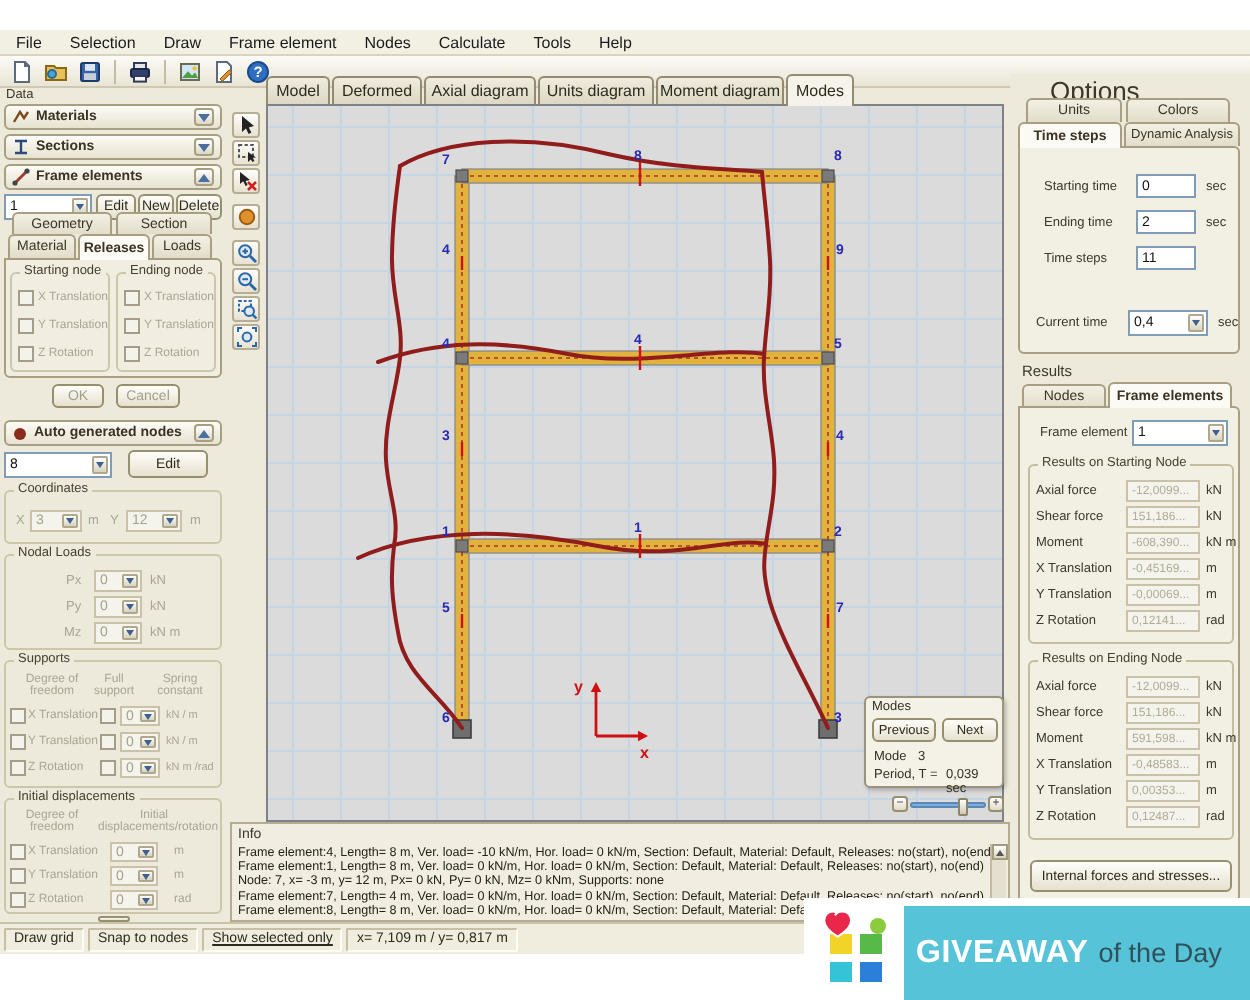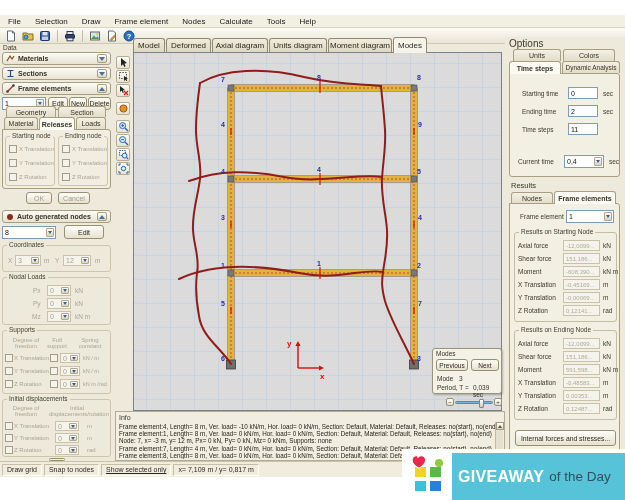--- a/index.html
+++ b/index.html
@@ -509,21 +509,21 @@
       <div class="iarr" style="top:0">
           <span class="arr-up" style="border-bottom-color:#555;border-left-width:2px;border-right-width:2px;border-bottom-width:3px"></span>
         </div>
       <div class="iarr" style="bottom:0">
           <span class="arr-dn" style="border-top-color:#555;border-left-width:2px;border-right-width:2px;border-top-width:3px"></span>
         </div>
     </div>
   </div>
 
   <div class="rightpanel">
-    <span class="lbl" style="left:4px;top:1px;font-size:10px">Options</span>
+    <span class="lbl" style="left:20px;top:1px;font-size:13px">Options</span>
     <div class="tab" style="left:8px;top:12px;width:48px;height:12px">Units</div>
     <div class="tab" style="left:58px;top:12px;width:52px;height:12px">Colors</div>
     <div class="tab active" style="left:4px;top:24px;width:52px;height:13px">Time steps</div>
     <div class="tab" style="left:57px;top:24px;width:58px;height:12px;font-size:6.5px">Dynamic Analysis</div>
     <div class="tabbox" style="left:4px;top:36px;width:111px;height:104px;background:#f2efe3">
       <span class="lbl" style="left:12px;top:16px">Starting time</span>
       <div class="inp" style="left:58px;top:13px;width:30px;height:12px">
           <span>0</span>
         </div>
       <span class="lbl" style="left:93px;top:16px">sec</span>

